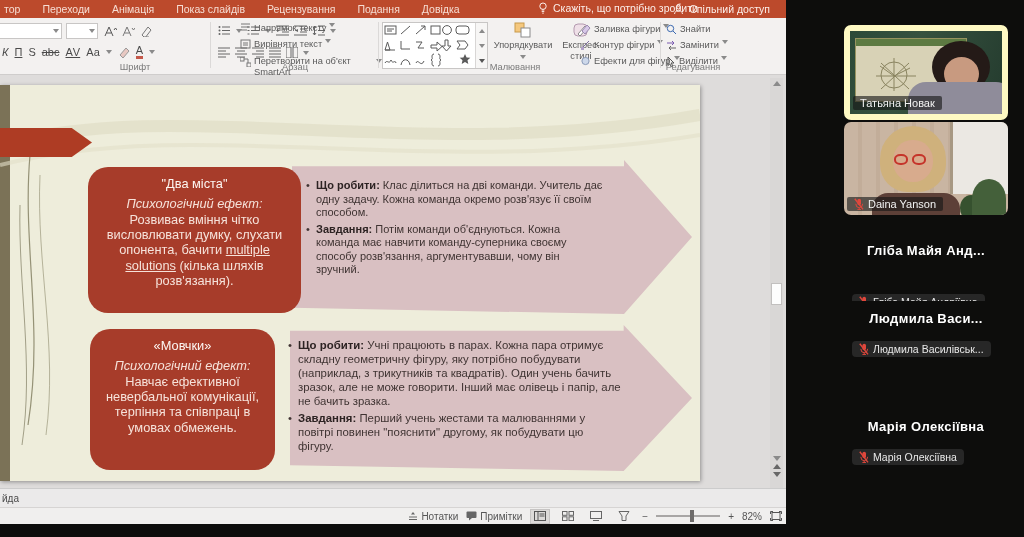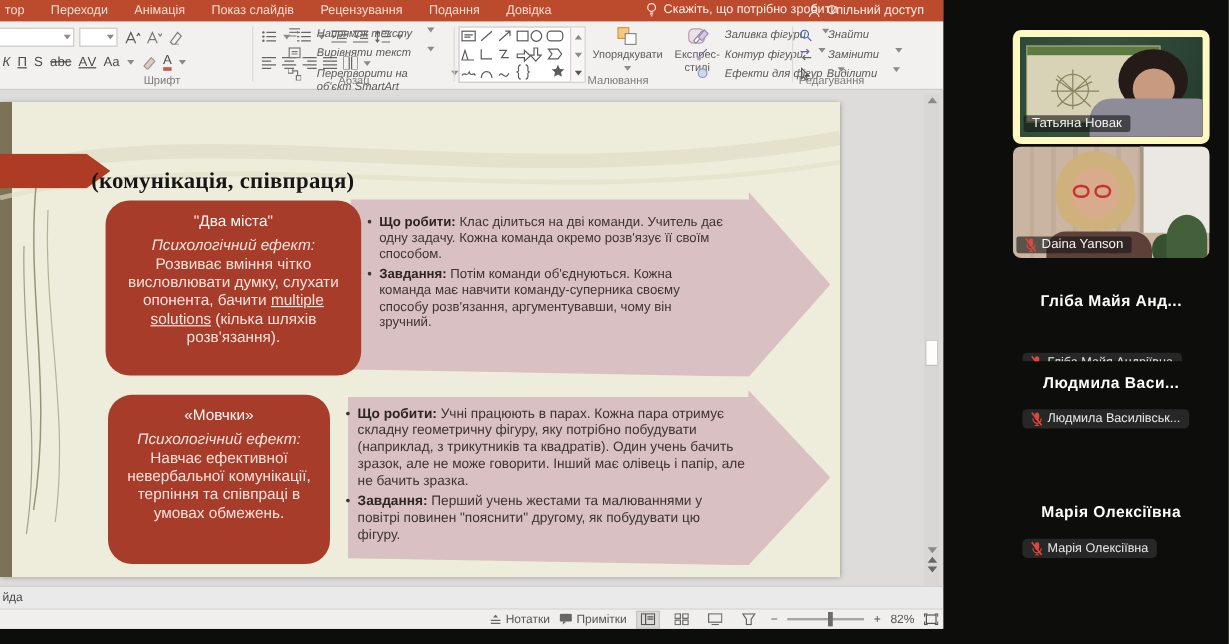--- a/index.html
+++ b/index.html
@@ -26,21 +26,21 @@
   .combo{position:absolute;top:5px;height:16px;background:#fff;border:1px solid #c8c6c5;}
   .letters{position:absolute;left:2px;top:27px;display:flex;align-items:center;gap:6px;
            font-size:11px;color:#4a4a4a;}
   .letters .it{font-style:italic;}
   .letters .un{text-decoration:underline;}
   .letters .st{text-decoration:line-through;}
   .fcolor{border-bottom:3px solid #c4584a;line-height:11px;}
   .car{width:0;height:0;border-left:3px solid transparent;border-right:3px solid transparent;
        border-top:4px solid #8a8a8a;display:inline-block;}
   .row-icons{position:absolute;display:flex;align-items:center;gap:5px;}
-  .txtbtn{position:absolute;display:flex;align-items:flex-start;gap:13px;font-size:9.3px;color:#5a5a5a;white-space:nowrap;font-style:italic;}
+  .txtbtn{position:absolute;display:flex;align-items:flex-start;gap:3px;font-size:9.3px;color:#5a5a5a;white-space:nowrap;}
   .bigbtn{position:absolute;top:4px;text-align:center;font-size:9.2px;color:#5a5a5a;line-height:1.15;}
   .gallery{position:absolute;left:382px;top:4px;width:106px;height:47px;background:#fff;
            border:1px solid #c8c6c5;display:flex;}
   .gal-scroll{width:12px;border-left:1px solid #d8d6d5;display:flex;flex-direction:column;
               align-items:center;justify-content:space-around;background:#f7f6f5;}
   .chev-up{position:absolute;left:770px;top:62px;color:#777;}
 
   
   .workspace{position:absolute;left:0;top:75px;width:100%;height:413px;background:#dedcdb;}
   .slide{position:absolute;left:0;top:10px;width:700px;height:396px;background:#eeeddb;
@@ -411,21 +411,20 @@
     <div class="slide">
       <div class="olive-band"></div>
       <svg width="700" height="396" viewBox="0 0 700 396" style="position:absolute;left:0;top:0;">
         <path d="M0 60 C 180 10, 420 80, 700 30" stroke="#dcd9c0" stroke-width="12" fill="none" opacity="0.55"></path>
         <path d="M0 80 C 200 30, 430 95, 700 50" stroke="#e2dfc8" stroke-width="4" fill="none" opacity="0.6"></path>
         <path d="M30 70 C 22 160, 44 240, 28 340" stroke="#7e7b5c" stroke-width="1.2" fill="none" opacity="0.8"></path>
         <path d="M40 90 C 36 180, 58 260, 46 350" stroke="#8e8b6c" stroke-width="1" fill="none" opacity="0.6"></path>
         <path d="M20 120 C 18 200, 34 280, 22 360" stroke="#6e6b4e" stroke-width="1" fill="none" opacity="0.6"></path>
       </svg>
       <div class="red-larrow"></div>
-      <div class="stitle" id="title2">(комунікація, співпраця)</div>
 
       <div class="parrow" id="arr1"></div>
       <div class="redbox" id="box1">
         <div class="box-title">"Два міста"</div>
         <div>
           <span class="box-sub">Психологічний ефект:</span><br>
           <span>Розвиває вміння чітко висловлювати думку, слухати опонента, бачити </span><span class="uline">multiple solutions</span><span> (кілька шляхів розв'язання).</span>
         </div>
       </div>
       <ul class="blist" id="bl1">

